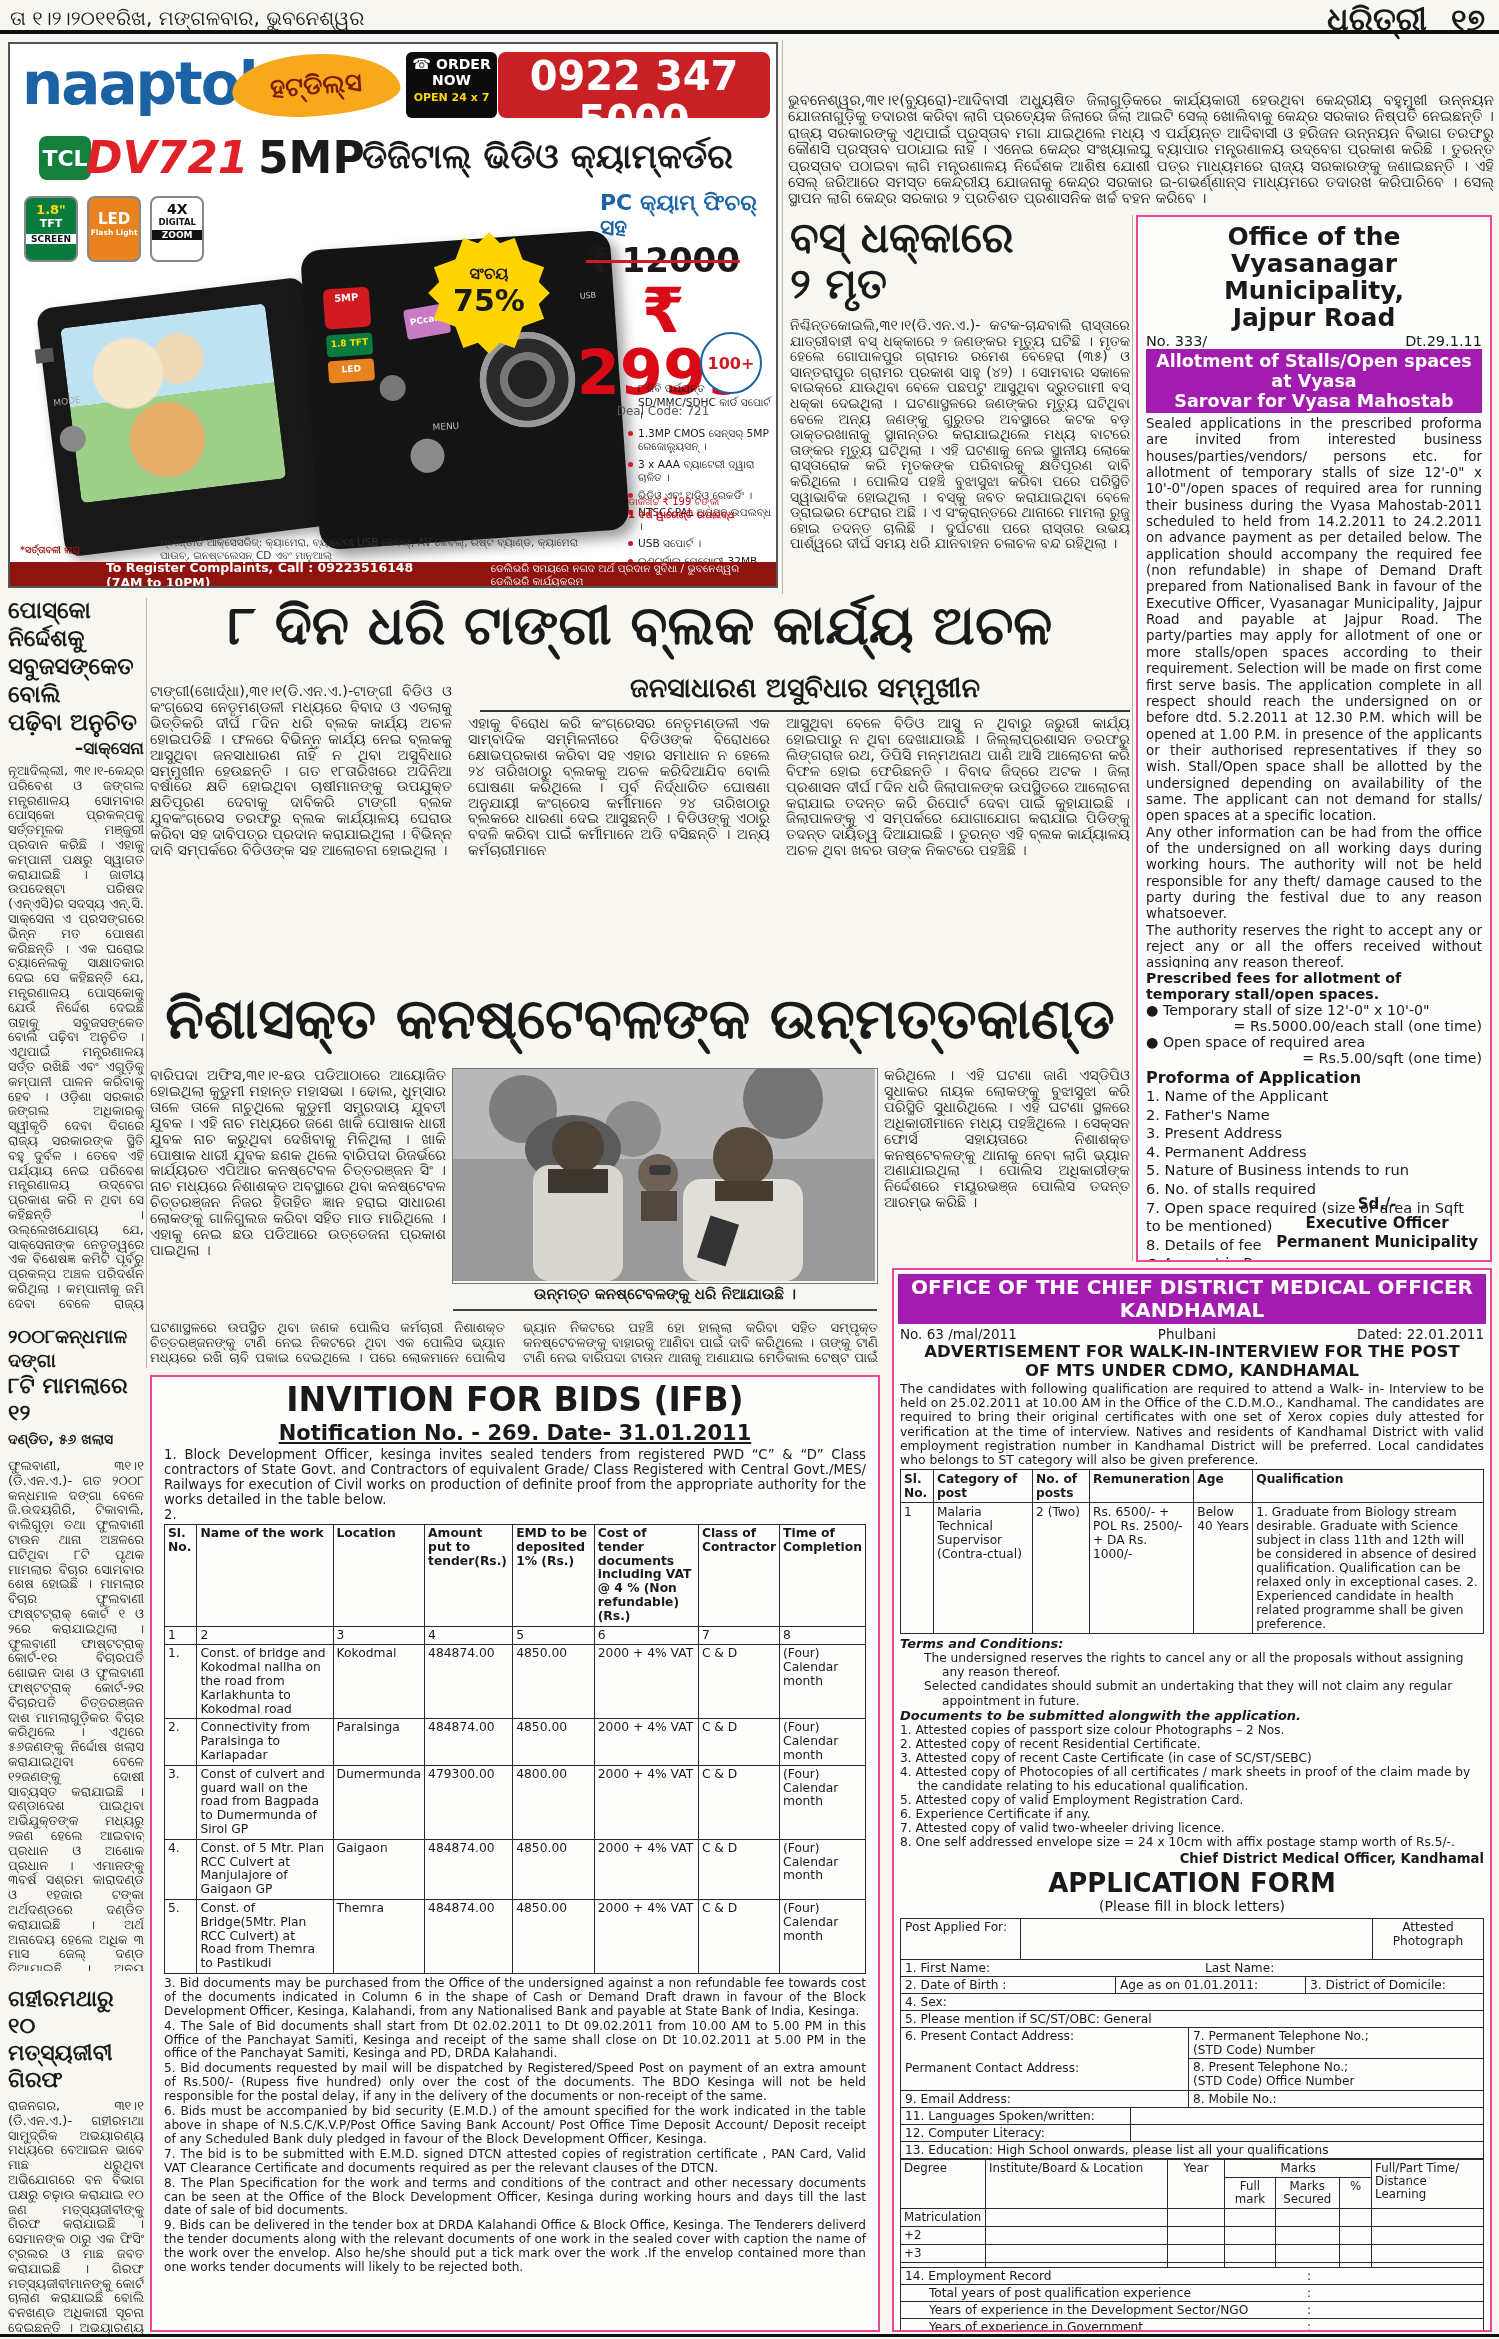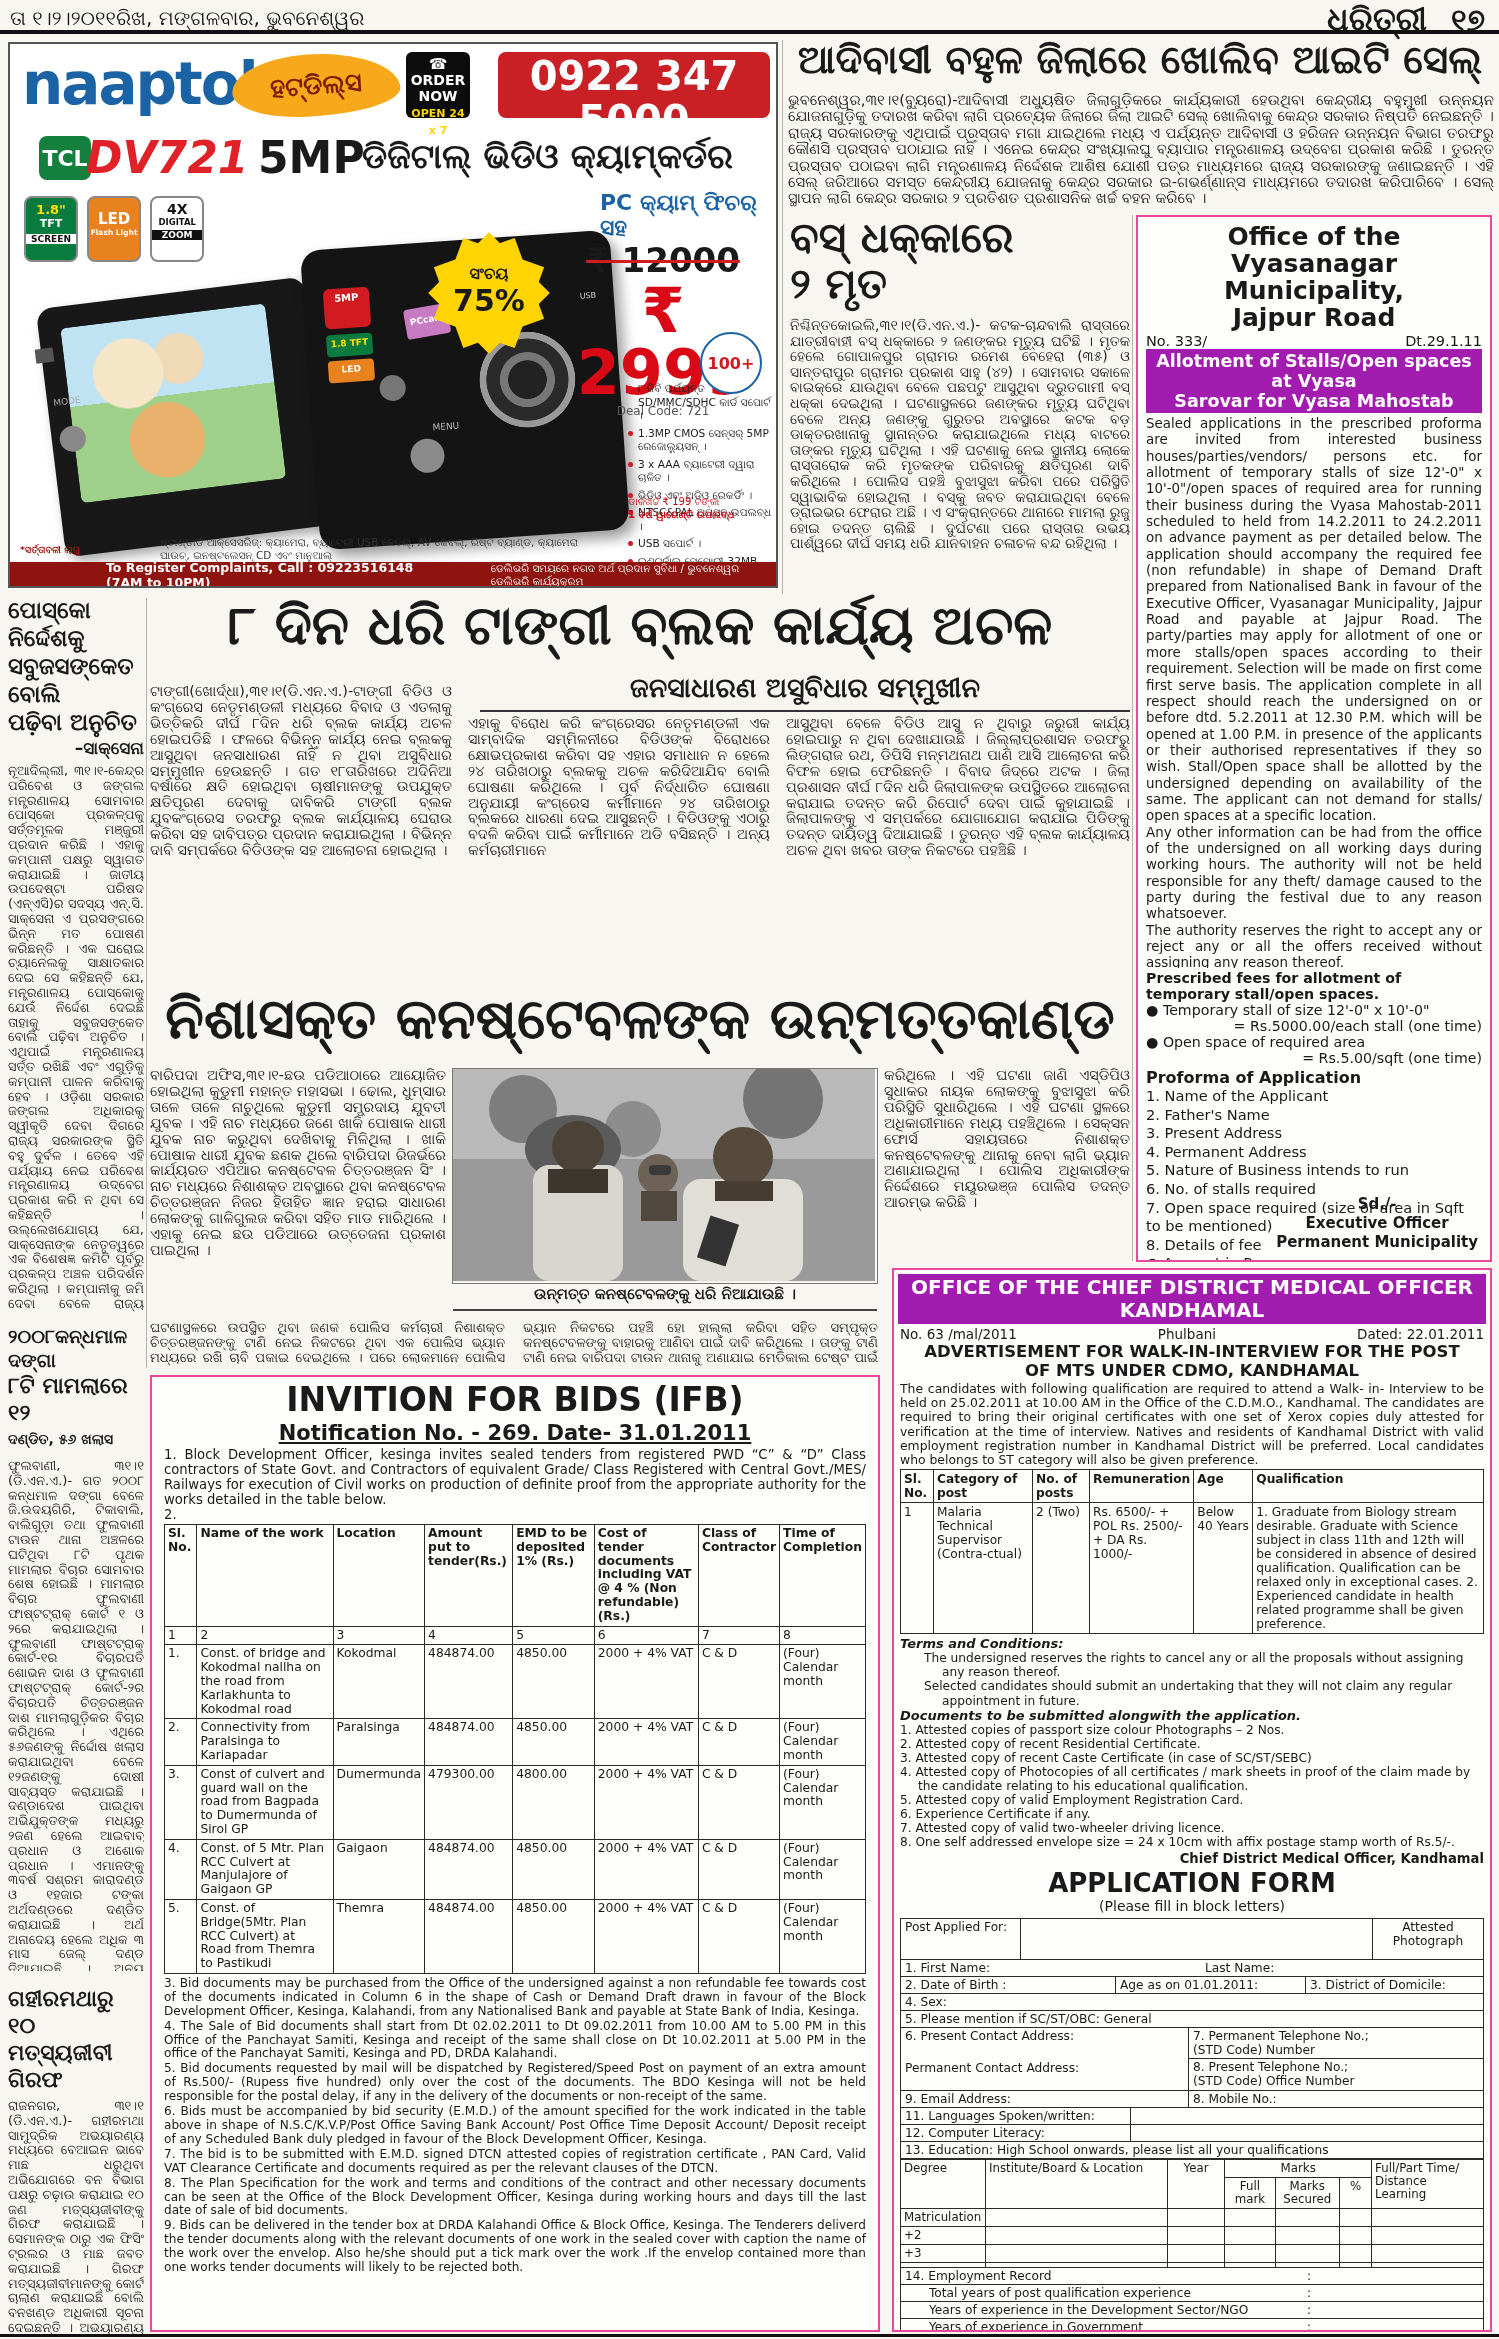--- a/index.html
+++ b/index.html
@@ -15,21 +15,21 @@
   .blackbar{background:#a21caf;color:#fff;}
   table{border-collapse:collapse;width:100%;}
   td,th{border:1px solid #2a2a2a;vertical-align:top;padding:2px 3px;}
   
   #ad{position:absolute;left:8px;top:42px;width:770px;height:546px;background:#ffffff;
       border:2px solid #555;box-sizing:border-box;overflow:hidden;}
   .naap{font-size:58px;font-weight:bold;letter-spacing:-2px;}
   .flame{position:absolute;left:222px;top:10px;width:168px;height:62px;background:#f7a81b;
          border-radius:50% 60% 55% 50%/60% 70% 40% 50%;transform:rotate(-4deg);
          display:flex;align-items:center;justify-content:center;color:#7a1d00;font-weight:bold;font-size:26px;}
-  .orderbox{position:absolute;left:396px;top:8px;width:64px;height:66px;background:#0c0c0c;color:#fff;
+  .orderbox{position:absolute;left:396px;top:8px;width:91px;height:66px;background:#0c0c0c;color:#fff;
             border-radius:6px;text-align:center;padding-top:4px;box-sizing:border-box;line-height:15px;}
   .redbar{position:absolute;left:488px;top:8px;width:272px;height:66px;background:#c92026;color:#fff;
           border-radius:8px;text-align:center;box-sizing:border-box;padding-top:2px;}
   .badge{width:50px;height:62px;border:2px solid #888;border-radius:8px;text-align:center;
          font-weight:bold;display:inline-block;margin-right:4px;background:#fff;overflow:hidden;}
   .feat{font-size:10.6px;line-height:13.5px;margin-bottom:4px;padding-left:10px;position:relative;}
   .feat::before{content:"";position:absolute;left:0;top:4px;width:5px;height:5px;background:#d21a21;border-radius:50%;}
   .star{position:absolute;width:86px;height:86px;background:#ffd400;}
   .star.r45{transform:rotate(45deg);} .star.r20{transform:rotate(20deg);} .star.r70{transform:rotate(70deg);}
   
@@ -165,21 +165,20 @@
 
     <div class="abs" style="left:150px;top:492px;width:430px;font-size:10.5px;line-height:12.5px;color:#333;">ଷ୍ଟାଣ୍ଡାର୍ଡ ଆକ୍ସେସରିଜ୍: କ୍ୟାମେରା, ବ୍ୟାଟେରୀ USB କେବଲ୍, AV କେବଲ୍, ରିଷ୍ଟ ବ୍ୟାଣ୍ଡ, କ୍ୟାମେରା ପାଉଚ୍, ଇନଷ୍ଟଲେସନ୍ CD ଏବଂ ମାନୁଆଲ୍</div>
     <div class="abs" style="left:10px;top:500px;font-size:9.5px;color:#9e1a12;font-weight:bold;">*ସର୍ତ୍ତାବଳୀ ଲାଗୁ</div>
 
     <div class="abs" style="left:0;top:518px;width:766px;height:26px;background:#8f1410;color:#fff;display:flex;align-items:center;">
       <div style="font-size:12.5px;font-weight:bold;padding-left:96px;">To Register Complaints, Call : 09223516148 (7AM to 10PM)</div>
       <div style="font-size:10.5px;margin-left:40px;">ଡେଲିଭରି ସମୟରେ ନଗଦ ଅର୍ଥ ପ୍ରଦାନ ସୁବିଧା / ଭୁବନେଶ୍ୱର ଡେଲିଭରି କାର୍ଯ୍ୟକ୍ରମ</div>
     </div>
   </div>
 
-  <div class="abs ctr head-xl" style="left:786px;top:40px;width:708px;font-size:39px;">ଆଦିବାସୀ ବହୁଳ ଜିଲାରେ ଖୋଲିବ ଆଇଟି ସେଲ୍</div>
   <div class="abs jt odia-sm" style="left:788px;top:92px;width:706px;height:116px;font-size:14.8px;line-height:16.4px;">ଭୁବନେଶ୍ୱର,୩୧।୧(ବ୍ୟୁରୋ)-ଆଦିବାସୀ ଅଧ୍ୟୁଷିତ ଜିଲାଗୁଡ଼ିକରେ କାର୍ଯ୍ୟକାରୀ ହେଉଥିବା କେନ୍ଦ୍ରୀୟ ବହୁମୁଖୀ ଉନ୍ନୟନ ଯୋଜନାଗୁଡ଼ିକୁ ତଦାରଖ କରିବା ଲାଗି ପ୍ରତ୍ୟେକ ଜିଲାରେ ଜିଲା ଆଇଟି ସେଲ୍ ଖୋଲିବାକୁ କେନ୍ଦ୍ର ସରକାର ନିଷ୍ପତି ନେଇଛନ୍ତି । ରାଜ୍ୟ ସରକାରଙ୍କୁ ଏଥିପାଇଁ ପ୍ରସ୍ତାବ ମଗା ଯାଇଥିଲେ ମଧ୍ୟ ଏ ପର୍ଯ୍ୟନ୍ତ ଆଦିବାସୀ ଓ ହରିଜନ ଉନ୍ନୟନ ବିଭାଗ ତରଫରୁ କୌଣସି ପ୍ରସ୍ତାବ ପଠାଯାଇ ନାହିଁ । ଏନେଇ କେନ୍ଦ୍ର ସଂଖ୍ୟାଲଘୁ ବ୍ୟାପାର ମନ୍ତ୍ରଣାଳୟ ଉଦ୍‌ବେଗ ପ୍ରକାଶ କରିଛି । ତୁରନ୍ତ ପ୍ରସ୍ତାବ ପଠାଇବା ଲାଗି ମନ୍ତ୍ରଣାଳୟ ନିର୍ଦ୍ଦେଶକ ଆଶିଷ ଯୋଶୀ ପତ୍ର ମାଧ୍ୟମରେ ରାଜ୍ୟ ସରକାରଙ୍କୁ ଜଣାଇଛନ୍ତି । ଏହି ସେଲ୍ ଜରିଆରେ ସମସ୍ତ କେନ୍ଦ୍ରୀୟ ଯୋଜନାକୁ କେନ୍ଦ୍ର ସରକାର ଇ-ଗଭର୍ଣ୍ଣାନ୍ସ ମାଧ୍ୟମରେ ତଦାରଖ କରିପାରିବେ । ସେଲ୍ ସ୍ଥାପନ ଲାଗି କେନ୍ଦ୍ର ସରକାର ୨ ପ୍ରତିଶତ ପ୍ରଶାସନିକ ଖର୍ଚ୍ଚ ବହନ କରିବେ ।</div>
 
   <div class="abs head-xl" style="left:790px;top:216px;width:340px;font-size:42px;">ବସ୍ ଧକ୍କାରେ</div>
   <div class="abs head-xl" style="left:790px;top:262px;width:340px;font-size:42px;">୨ ମୃତ</div>
   <div class="abs jt" style="left:790px;top:318px;width:340px;height:276px;font-size:14px;line-height:15.6px;">ନିଶ୍ଚିନ୍ତକୋଇଲି,୩୧।୧(ଡି.ଏନ.ଏ.)- କଟକ-ଚାନ୍ଦବାଲି ରାସ୍ତାରେ ଯାତ୍ରୀବାହୀ ବସ୍ ଧକ୍କାରେ ୨ ଜଣଙ୍କର ମୃତ୍ୟୁ ଘଟିଛି । ମୃତକ ହେଲେ ଗୋପାଳପୁର ଗ୍ରାମର ରମେଶ ବେହେରା (୩୫) ଓ ସାନ୍ତରାପୁର ଗ୍ରାମର ପ୍ରକାଶ ସାହୁ (୪୨) । ସୋମବାର ସକାଳେ ବାଇକ୍‌ରେ ଯାଉଥିବା ବେଳେ ପଛପଟୁ ଆସୁଥିବା ଦ୍ରୁତଗାମୀ ବସ୍ ଧକ୍କା ଦେଇଥିଲା । ଘଟଣାସ୍ଥଳରେ ଜଣଙ୍କର ମୃତ୍ୟୁ ଘଟିଥିବା ବେଳେ ଅନ୍ୟ ଜଣଙ୍କୁ ଗୁରୁତର ଅବସ୍ଥାରେ କଟକ ବଡ଼ ଡାକ୍ତରଖାନାକୁ ସ୍ଥାନାନ୍ତର କରାଯାଇଥିଲେ ମଧ୍ୟ ବାଟରେ ତାଙ୍କର ମୃତ୍ୟୁ ଘଟିଥିଲା । ଏହି ଘଟଣାକୁ ନେଇ ସ୍ଥାନୀୟ ଲୋକେ ରାସ୍ତାରୋକ କରି ମୃତକଙ୍କ ପରିବାରକୁ କ୍ଷତିପୂରଣ ଦାବି କରିଥିଲେ । ପୋଲିସ ପହଞ୍ଚି ବୁଝାସୁଝା କରିବା ପରେ ପରିସ୍ଥିତି ସ୍ୱାଭାବିକ ହୋଇଥିଲା । ବସ୍‌କୁ ଜବତ କରାଯାଇଥିବା ବେଳେ ଡ୍ରାଇଭର ଫେରାର ଅଛି । ଏ ସଂକ୍ରାନ୍ତରେ ଥାନାରେ ମାମଲା ରୁଜୁ ହୋଇ ତଦନ୍ତ ଚାଲିଛି । ଦୁର୍ଘଟଣା ପରେ ରାସ୍ତାର ଉଭୟ ପାର୍ଶ୍ୱରେ ଦୀର୍ଘ ସମୟ ଧରି ଯାନବାହନ ଚଳାଚଳ ବନ୍ଦ ରହିଥିଲା ।</div>
 
   <div class="box" style="left:1136px;top:215px;width:356px;height:1047px;padding:6px 8px;overflow:hidden;">
     <div class="ctr b" style="font-size:25px;line-height:27px;">Office of the Vyasanagar Municipality,</div>
     <div class="ctr b" style="font-size:25px;line-height:27px;">Jajpur Road</div>
     <div style="display:flex;justify-content:space-between;font-size:14.5px;margin-top:2px;">

